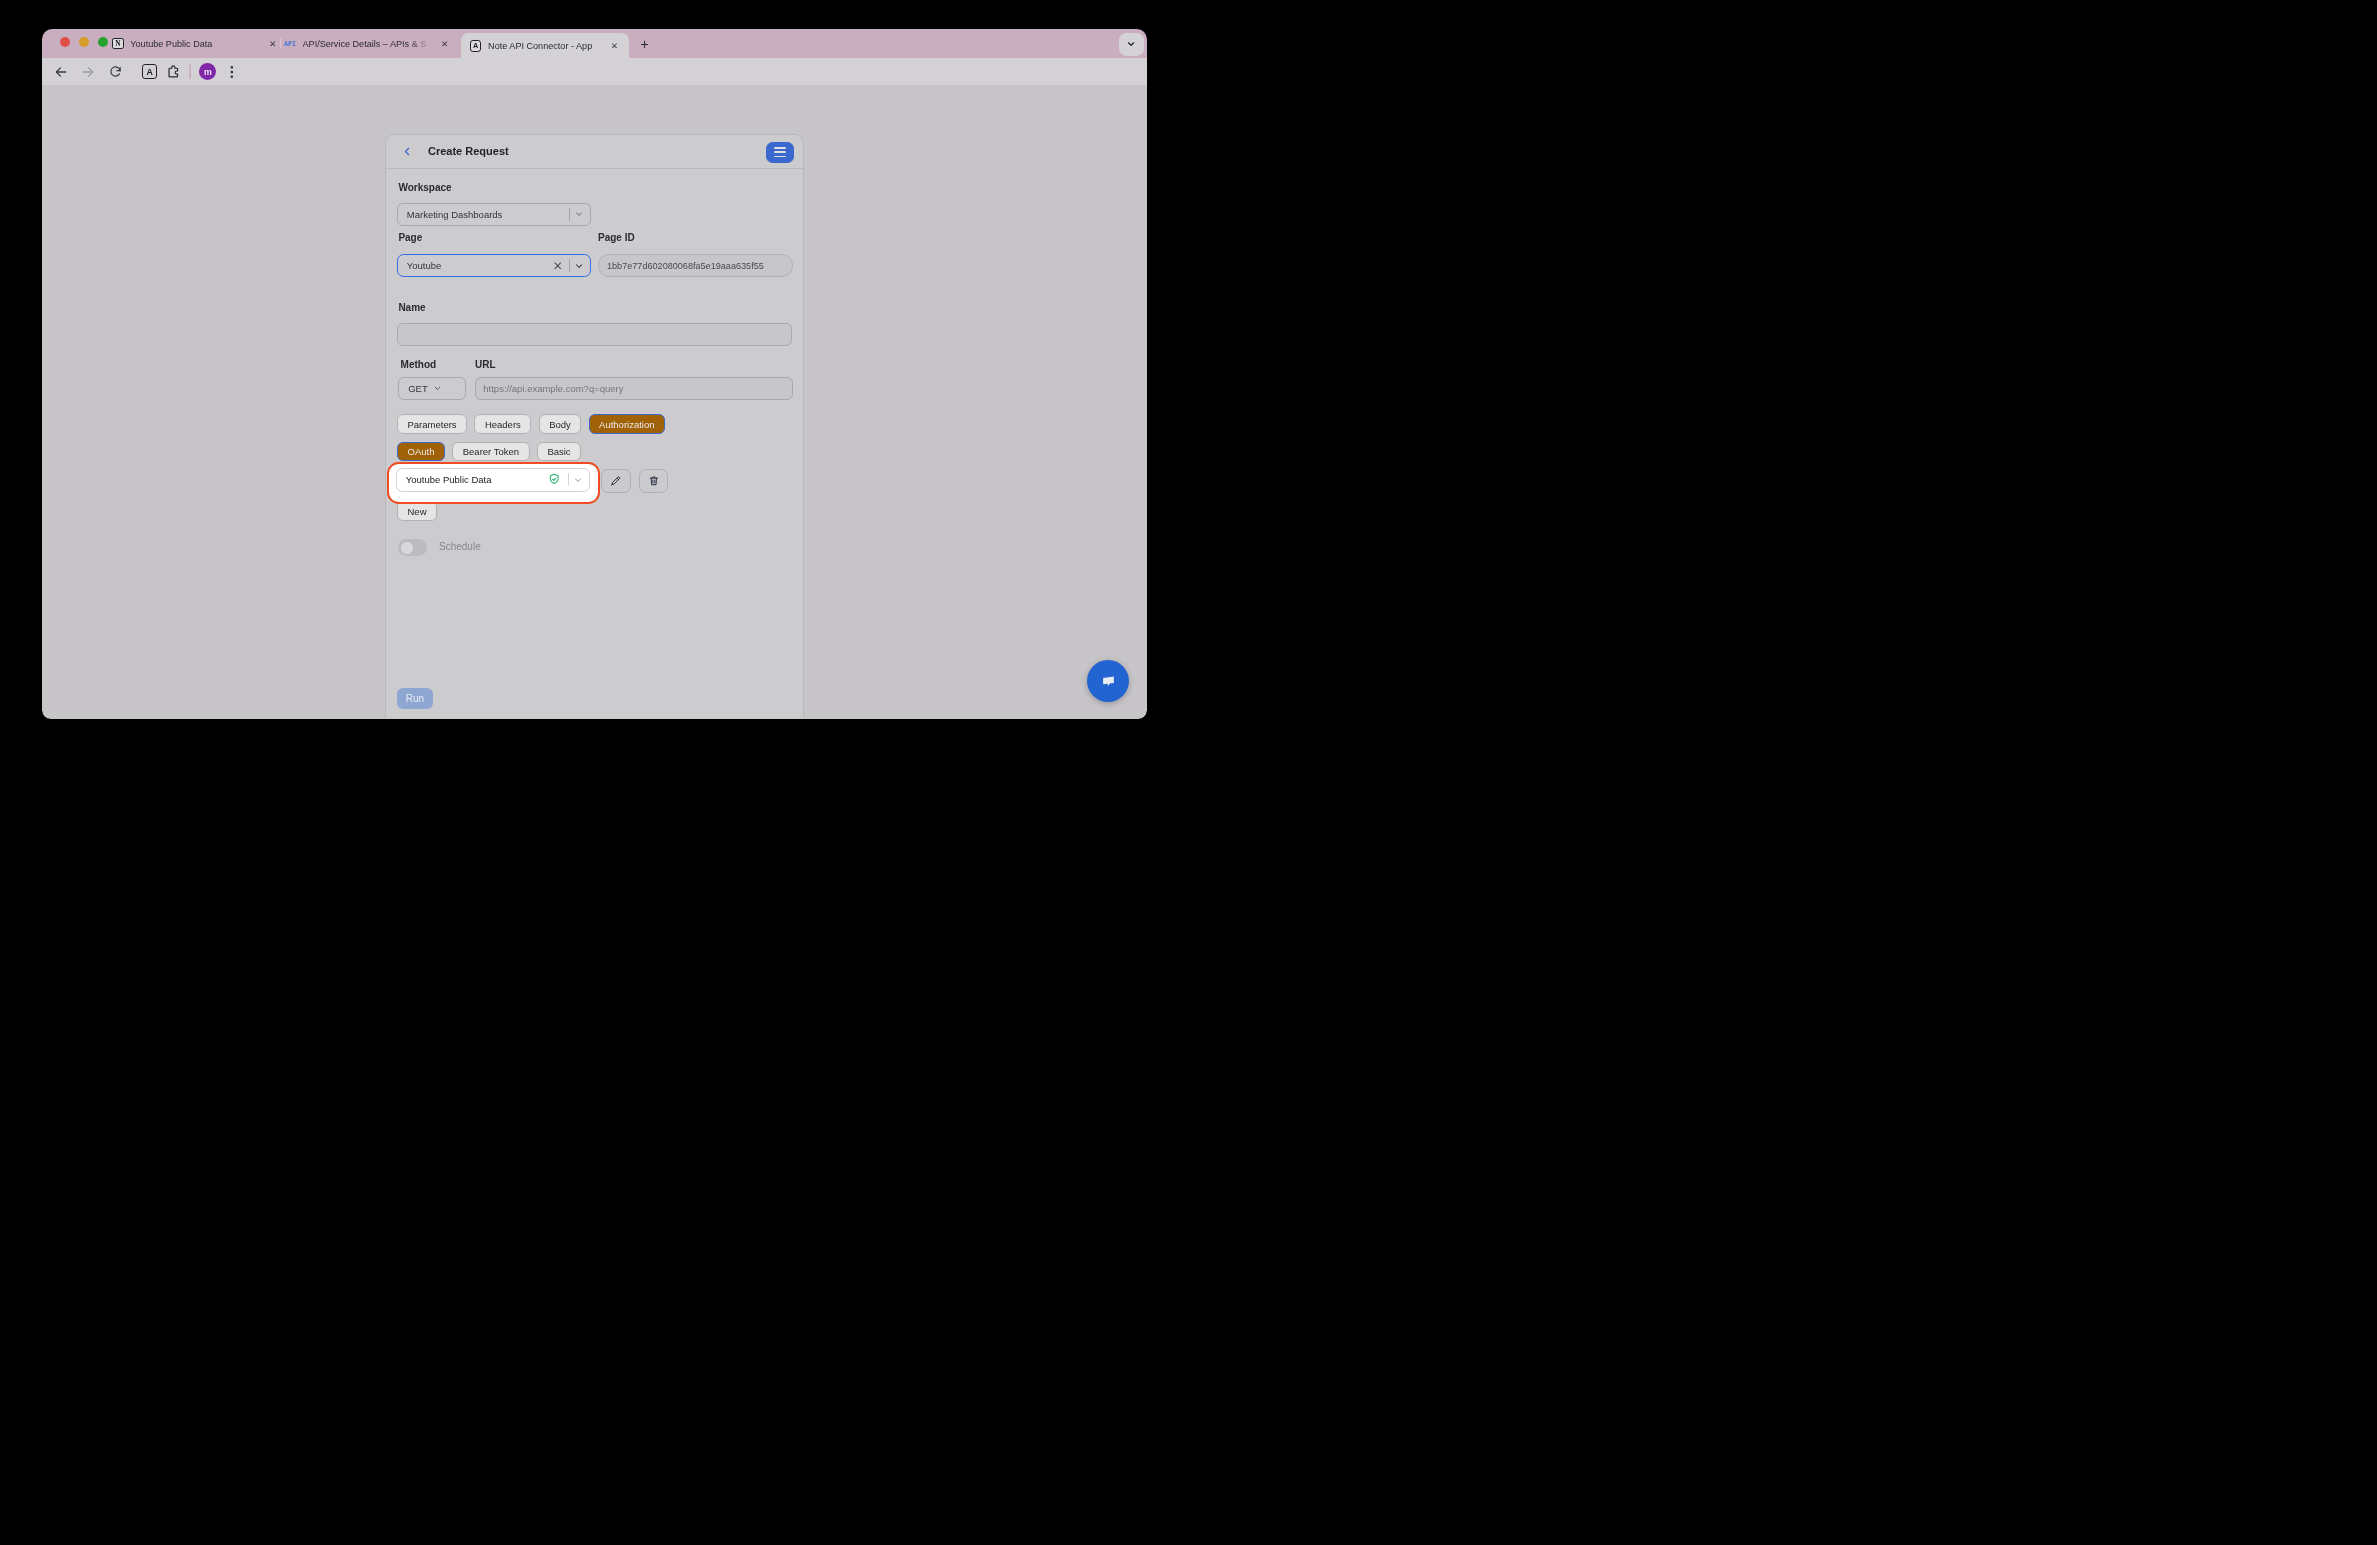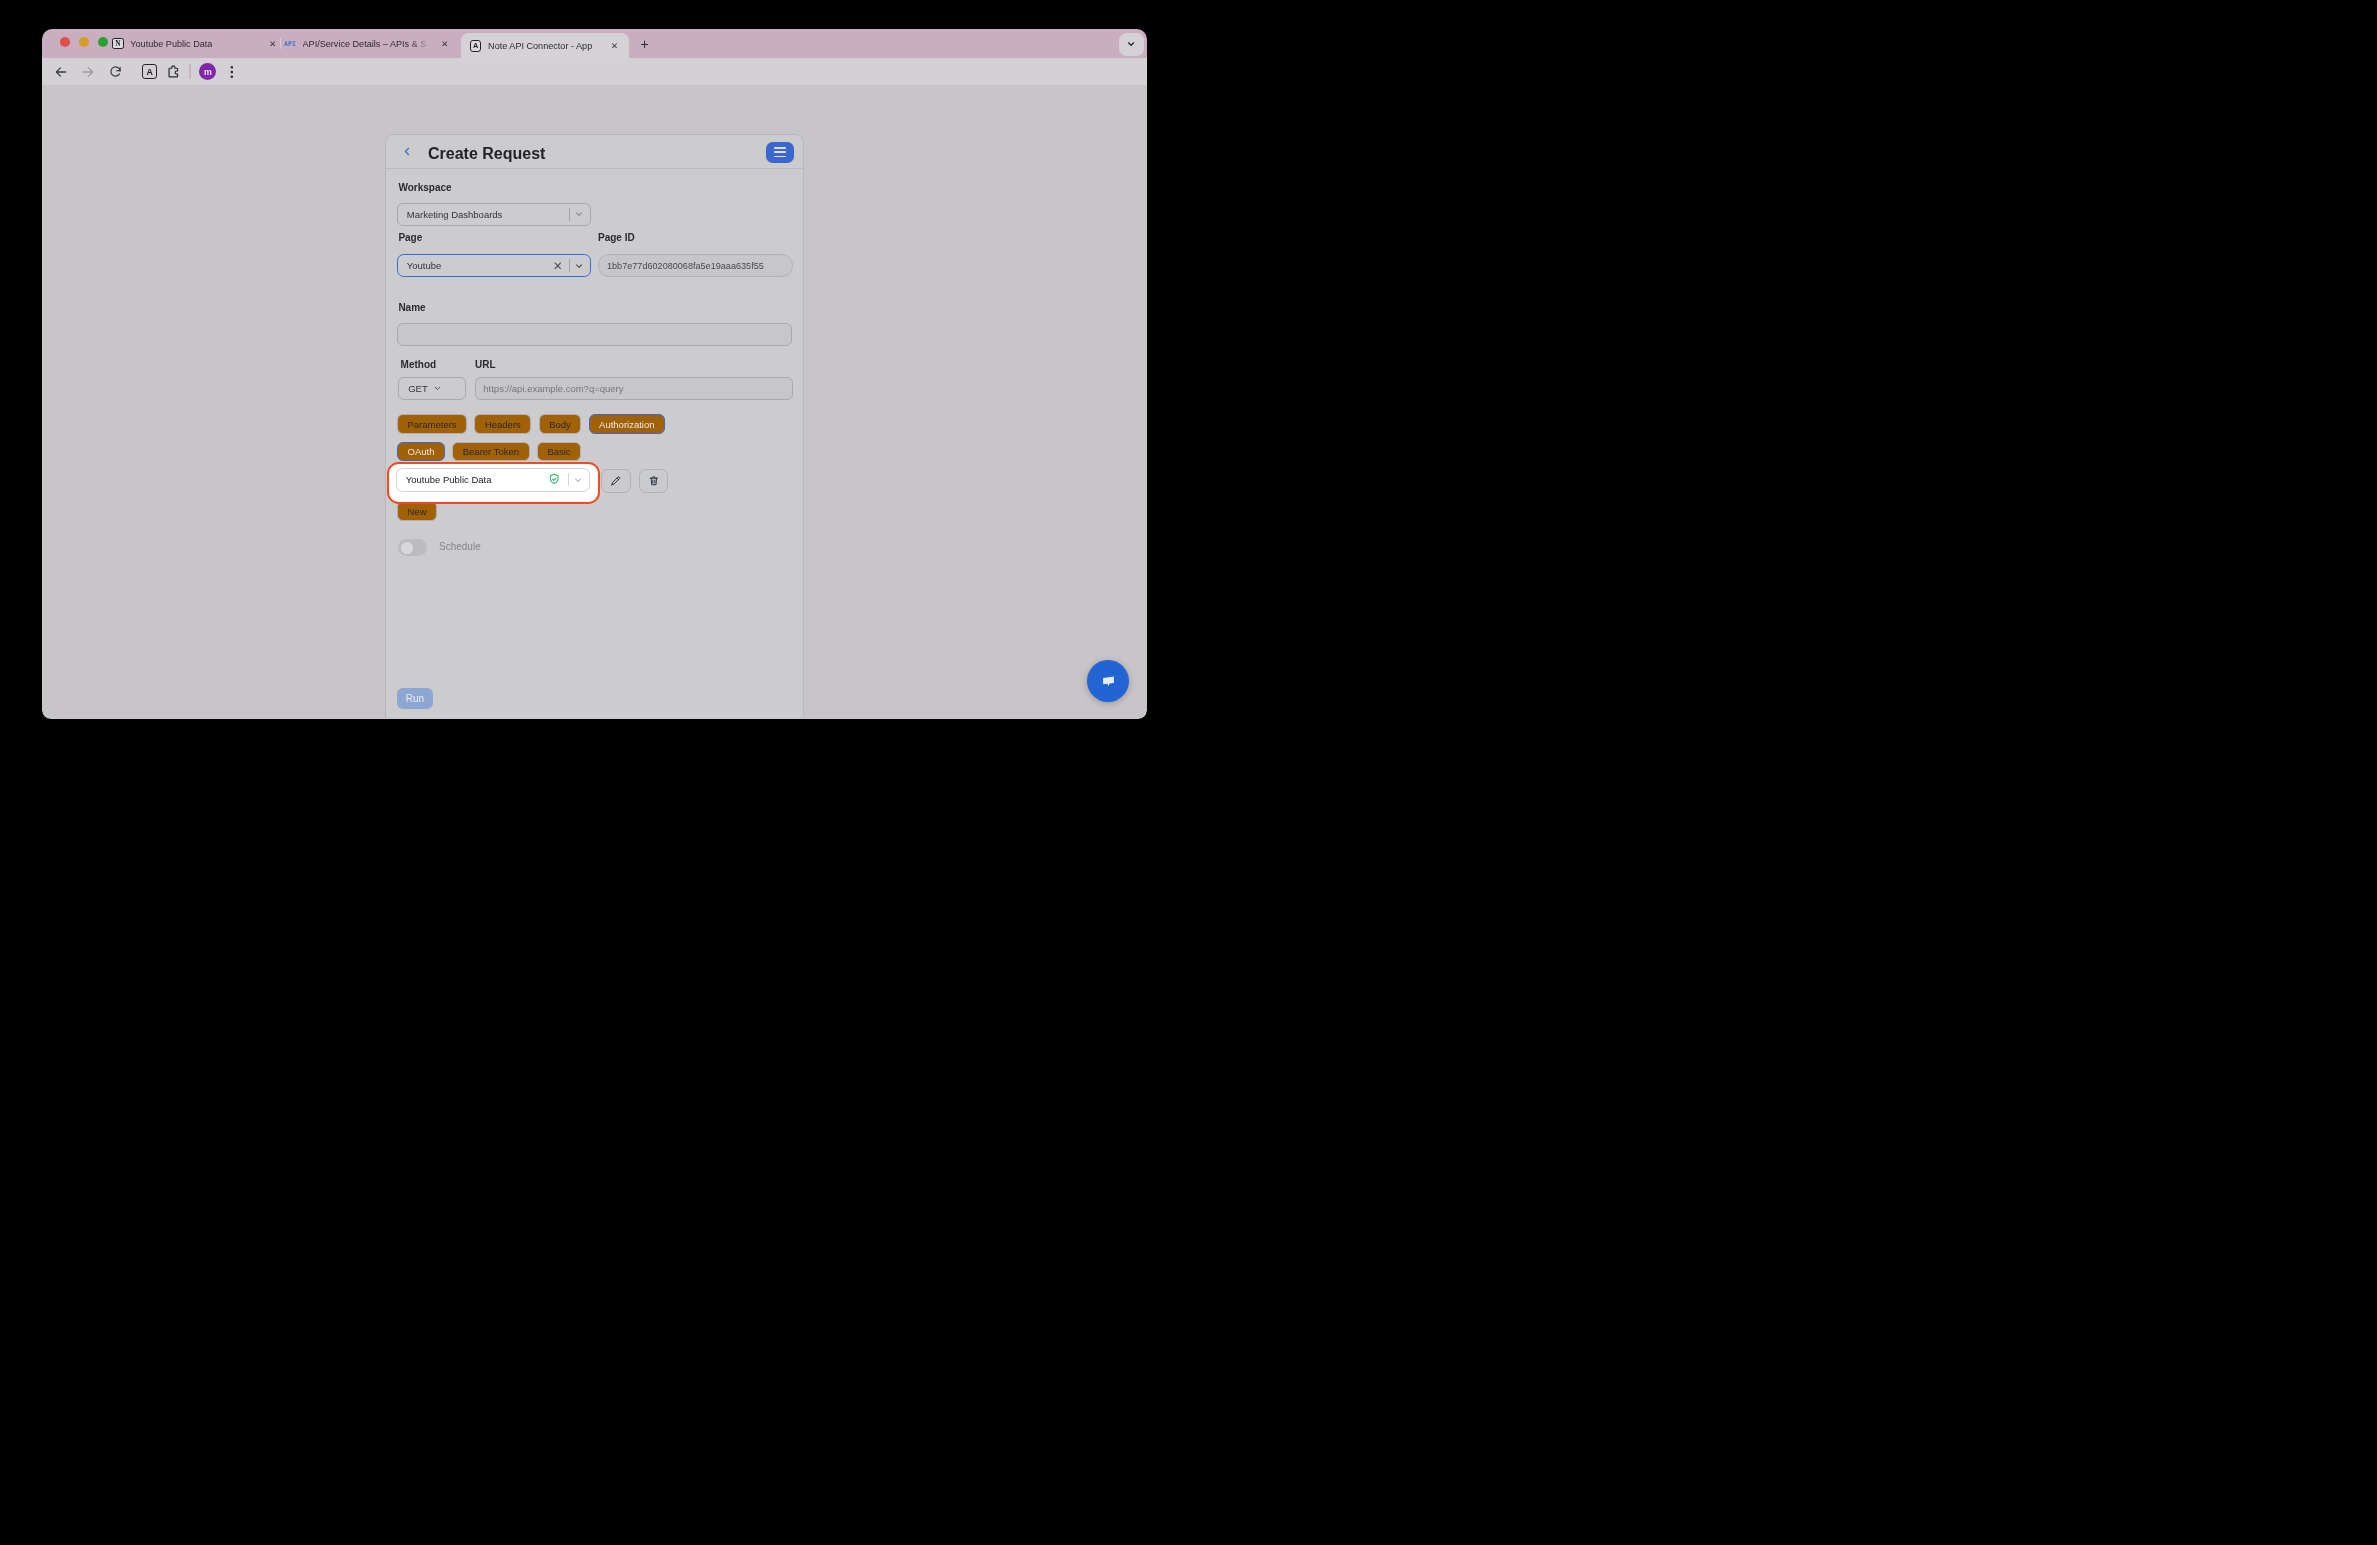--- a/index.html
+++ b/index.html
@@ -52,41 +52,41 @@
   .avatar{flex:0 0 auto;margin-left:8.8px;width:17px;height:17px;border-radius:50%;background:#8026a8;color:#ecdff2;
           display:flex;align-items:center;justify-content:center;font-size:8.8px;font-weight:700;}
   .kebab{flex:0 0 auto;margin-left:8.8px;width:13px;display:flex;align-items:center;justify-content:center;color:#2b2a2f;}
 
   
   .content{position:absolute;left:0;top:56px;right:0;bottom:0;background:#c7c5c8;border-radius:0 0 8.8px 8.8px;}
   .card{position:absolute;left:343px;top:49px;width:419px;height:584px;background:#cccbce;
         border:0.7px solid #b9b7bc;border-bottom:none;border-radius:8.8px 8.8px 0 0;}
   .card-header{position:absolute;left:0;top:0;right:0;height:34px;border-bottom:0.7px solid #bcbabf;}
   .back-chevron{position:absolute;left:12.4px;top:8px;width:17.6px;height:17.6px;display:flex;align-items:center;justify-content:center;color:#3a6ad0;}
-  .card-title{position:absolute;left:42px;top:10.2px;font-size:16px;font-weight:700;color:#232227;}
+  .card-title{position:absolute;left:42px;top:10.2px;font-size:11px;font-weight:700;color:#232227;}
   .menu-btn{position:absolute;right:8.8px;top:6.6px;width:28px;height:21px;border-radius:6.6px;background:#3a68ce;
             display:flex;flex-direction:column;align-items:center;justify-content:center;gap:2.6px;}
   .menu-btn .bar{width:11.7px;height:1.8px;border-radius:1.5px;background:#dfdfe4;}
 
   .field-label{position:absolute;font-size:10px;font-weight:700;color:#2b2a2e;}
   .selectbox{position:absolute;height:23px;border:0.7px solid #a9a8ae;border-radius:5.9px;background:#cccbce;
              display:flex;align-items:center;padding:0 5.9px 0 8.8px;font-size:9.5px;color:#343338;}
   .selectbox .spacer{flex:1;}
   .sel-divider{width:0.7px;height:13px;background:#a5a4aa;margin:0 4.4px;}
   .chev{color:#8a898f;display:flex;align-items:center;}
   .clear-x{color:#4b4a50;display:flex;align-items:center;margin-right:1.5px;}
 
   .textinput{position:absolute;border:0.7px solid #a9a8ae;border-radius:5.9px;background:#c7c6c9;
              font-size:9.5px;color:#343338;padding:0 7.3px;font-family:"Liberation Sans",sans-serif;}
   .textinput::placeholder{color:#77767c;}
   .readonly-box{position:absolute;border:0.7px solid #b3b1b7;border-radius:5.9px;background:#c7c6c9;
                 display:flex;align-items:center;padding:0 8px;font-size:9.1px;color:#4a494e;white-space:nowrap;overflow:hidden;}
 
   .btn-row{position:absolute;left:11px;display:flex;gap:7.3px;}
-  .pill-btn{height:20px;padding:0 9.5px;border:0.7px solid #b2b0b6;border-radius:5.9px;background:#a16207;
+  .pill-btn{height:20px;padding:0 9.5px;border:0.7px solid #b2b0b6;border-radius:5.9px;background:#e5e5e5;
             display:flex;align-items:center;font-size:9.5px;color:#28272b;}
   .pill-btn.active{background:#a16207;border-color:#3a68ce;color:#e9e9ee;}
 
   .highlight{position:absolute;left:0.7px;top:327px;width:213px;height:42px;background:#ffffff;
              border:2.9px solid #ee4d23;border-radius:11.7px;z-index:5;}
   .cred-select{position:absolute;left:7.3px;top:3.7px;width:194px;height:24px;background:#ffffff;
                border:0.7px solid #d2d1d7;border-radius:6.6px;display:flex;align-items:center;
                padding:0 5.9px 0 8.8px;font-size:9.5px;color:#222126;}
   .cred-select .sel-divider{background:#d6d5da;}
   .cred-select .chev{color:#b9b8be;}

